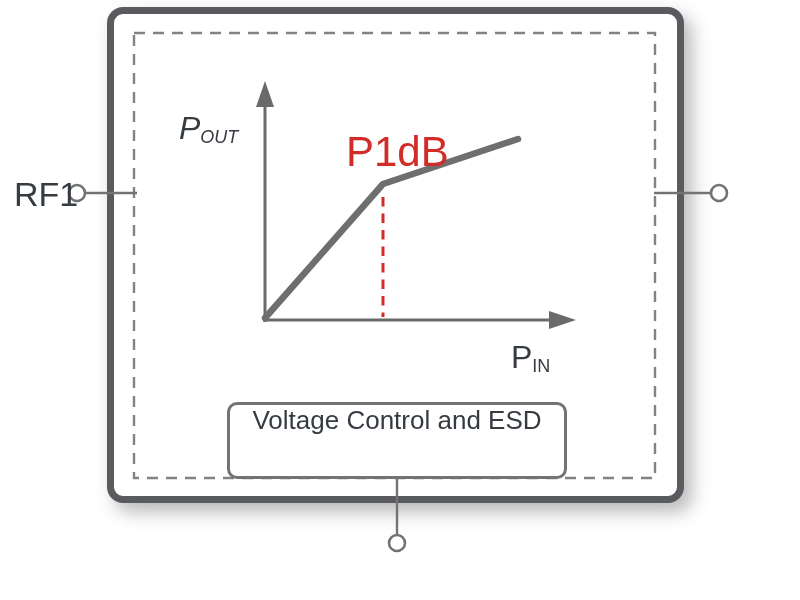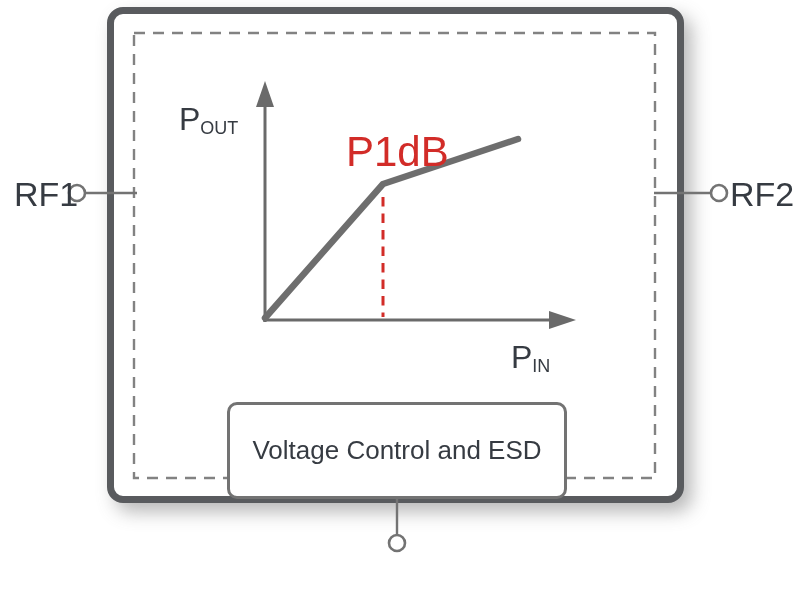--- a/index.html
+++ b/index.html
@@ -68,46 +68,46 @@
     fill: none;
     stroke: var(--accent-red, #d22c28);
     stroke-width: 3;
     stroke-dasharray: 9.5 7;
   }
   .control-box {
     position: absolute;
     left: 227px;
     top: 402px;
     width: 340px;
-    height: 97px;
+    height: 77px;
     box-sizing: border-box;
     border: 3px solid var(--line-gray, #737373);
     border-radius: 10px;
     background: #ffffff;
     display: flex;
-    align-items: center;
+    align-items: flex-start;
     justify-content: center;
     font-size: 26px;
     color: var(--text-dark, #363b42);
     z-index: 3;
   }
   .label {
     position: absolute;
     color: var(--text-dark, #363b42);
     line-height: 1;
     white-space: nowrap;
     z-index: 4;
   }
   .label sub {
     line-height: 0;
     vertical-align: -0.22em;
   }
   .rf1-label  { left: 14px;   top: 177px; font-size: 34px; }
   .rf2-label  { left: 730px; top: 177px; font-size: 34px; }
-  .pout-label { left: 179px; top: 103px; font-size: 32px; }
+  .pout-label { left: 179px; top: 112px; font-size: 32px; font-style: italic; }
   .pin-label  { left: 511px; top: 341px; font-size: 32px; }
   .pout-label sub, .pin-label sub { font-size: 18px; }
   .p1db-label {
     left: 346px;
     top: 131px;
     font-size: 42px;
     color: var(--accent-red, #d22c28);
   }
   .vctrl-label { left: 353px; top: 551px; font-size: 40px; }
   .vctrl-label sub { font-size: 25px; }
@@ -141,21 +141,20 @@
 
     <path class="p1db-line" d="M383,197 L383,317"></path>
   </svg>
 
   <div class="control-box">
     <span>Voltage Control and ESD</span>
   </div>
 
   <div class="label rf1-label">RF1</div>
 
-  <div class="label rf2-label">RF2</div>
 
   <div class="label pout-label"><span>P</span><sub>OUT</sub></div>
 
   <div class="label pin-label"><span>P</span><sub>IN</sub></div>
 
   <div class="label p1db-label">P1dB</div>
 
 
 </div>
 

